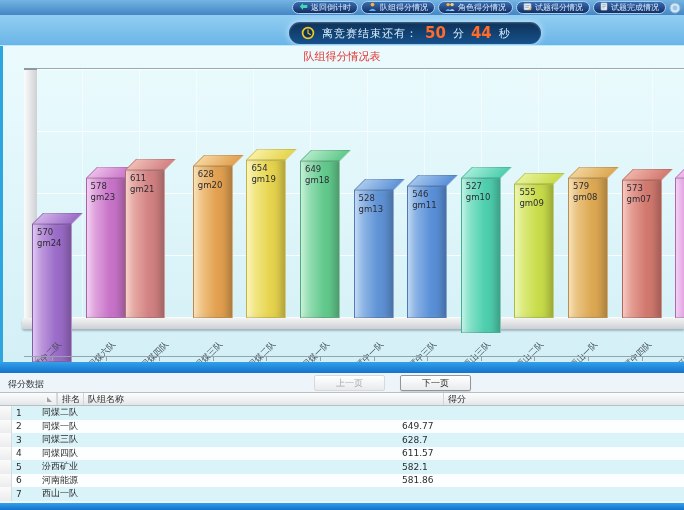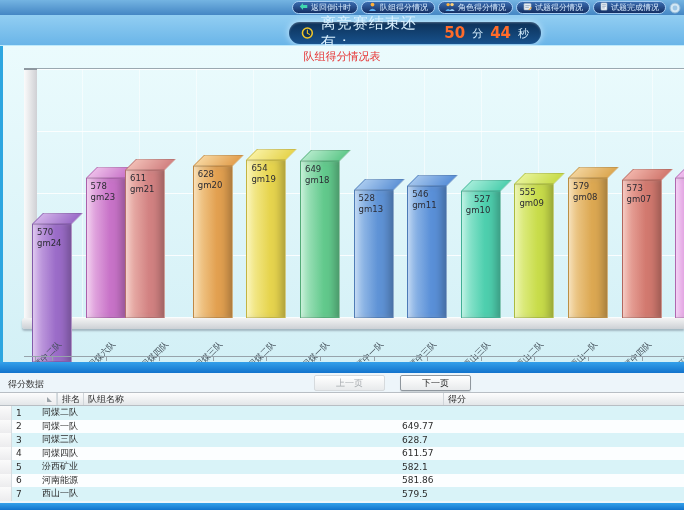--- a/index.html
+++ b/index.html
@@ -28,21 +28,21 @@
     position:absolute; left:0; top:15px; width:684px; height:31px;
     background:linear-gradient(#92cef2,#6ab5e8);
     border-bottom:1px solid #bfeafb;
   }
   #pill {
     position:absolute; left:289px; top:7px; width:252px; height:22px;
     background:linear-gradient(#0d3158,#17518c);
     border-radius:12px; box-shadow:0 0 7px rgba(215,240,255,.9), inset 0 1px 2px rgba(255,255,255,.25);
     display:flex; align-items:center; gap:7px; padding:0 12px;
   }
-  #pill .pfx { color:#d9f1ff; font-size:15px; letter-spacing:1px; }
+  #pill .pfx { color:#d9f1ff; font-size:11px; letter-spacing:1px; }
   #pill .num { color:#ff6b2a; font-size:15px; font-weight:bold; line-height:1; }
   #pill .unit { color:#d9f1ff; font-size:11px; }
   
   #chart {
     position:absolute; left:0; top:46px; width:684px; height:316px;
     background:linear-gradient(#ebfbfd,#d3f0f6);
   }
   #chart .edge { position:absolute; left:0; top:0; width:3px; height:316px; background:#2da6e0; }
   #chart-title {
     position:absolute; left:0; top:3px; width:100%; text-align:center;
@@ -229,21 +229,21 @@
           <div class="bar-front" style="background: linear-gradient(90deg, rgb(168, 201, 238) 0%, rgb(95, 147, 214) 60%);"></div>
           <div class="bar-label">528
 gm13</div>
         </div>
         <div class="bar3d" style="left: 407.2px; top: 140px; height: 132px;">
           <div class="bar-top" style="background: linear-gradient(90deg, rgb(162, 196, 236), rgb(90, 144, 216));"></div>
           <div class="bar-front" style="background: linear-gradient(90deg, rgb(162, 196, 236) 0%, rgb(90, 144, 216) 60%);"></div>
           <div class="bar-label">546
 gm11</div>
         </div>
-        <div class="bar3d" style="left: 460.8px; top: 145px; height: 127px; text-align: right;">
+        <div class="bar3d" style="left: 460.8px; top: 132px; height: 155px;">
           <div class="bar-top" style="background: linear-gradient(90deg, rgb(162, 236, 216), rgb(78, 207, 174));"></div>
           <div class="bar-front" style="background: linear-gradient(90deg, rgb(162, 236, 216) 0%, rgb(78, 207, 174) 60%);"></div>
           <div class="bar-label">527
 gm10</div>
         </div>
         <div class="bar3d" style="left: 514.4px; top: 138px; height: 134px;">
           <div class="bar-top" style="background: linear-gradient(90deg, rgb(230, 242, 150), rgb(200, 220, 74));"></div>
           <div class="bar-front" style="background: linear-gradient(90deg, rgb(230, 242, 150) 0%, rgb(200, 220, 74) 60%);"></div>
           <div class="bar-label">555
 gm09</div>
@@ -331,20 +331,19 @@
           <div class="trow alt2">
             <div class="gutter"></div>
             <div class="cell">6</div>
             <div class="cell">河南能源</div>
             <div class="cell">581.86</div>
           </div>
           <div class="trow alt">
             <div class="gutter"></div>
             <div class="cell">7</div>
             <div class="cell">西山一队</div>
-            <div class="cell">579.5</div>
           </div>
         </div>
     </div>
   </div>
 
   <div id="band-bot" class="blue-band"></div>
 </div>
 
 </body></html>

